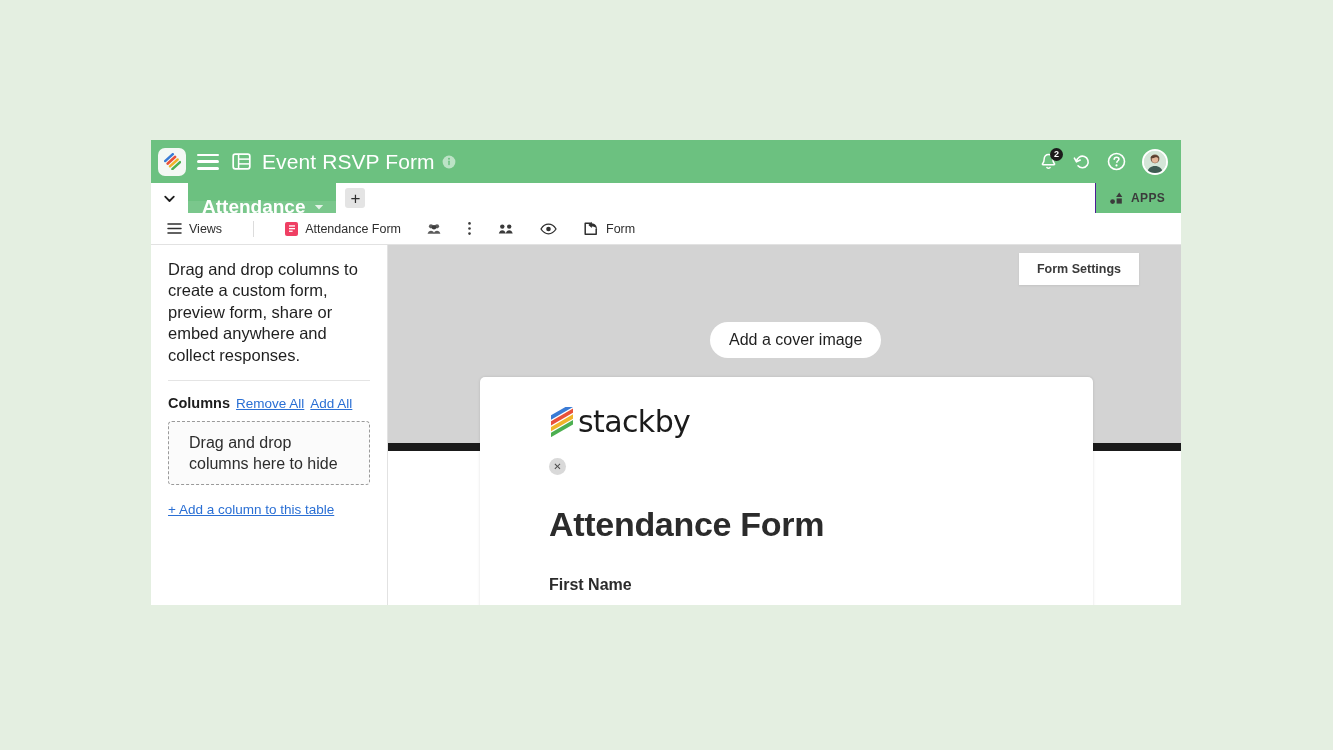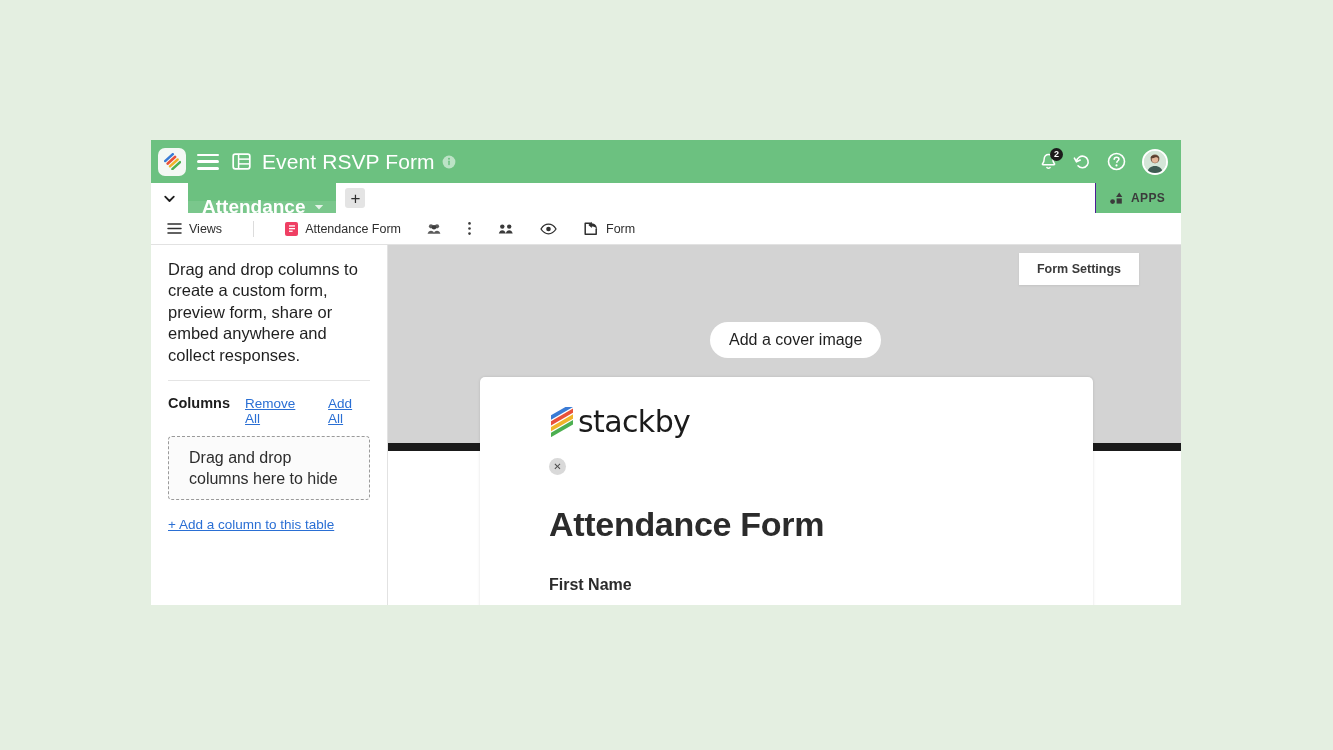--- a/index.html
+++ b/index.html
@@ -146,21 +146,21 @@
     padding: 14px 17px 0 17px;
     flex: 0 0 auto;
   }
   .intro-text {
     font-size: 16.5px; line-height: 1.3;
     color: #1f1f1f;
     padding-bottom: 14px;
     border-bottom: 1px solid #e4e4e4;
   }
   .columns-row {
-    display: flex; align-items: baseline; gap: 15px;
+    display: flex; align-items: baseline; gap: 6px;
     margin-top: 14px;
   }
   .columns-title { font-size: 14.5px; font-weight: bold; color: #1d1d1d; }
   .lnk {
     font-size: 13.5px; color: #2a6fd4;
     text-decoration: underline; cursor: pointer;
   }
   .dropzone {
     margin-top: 10px;
     border: 1px dashed #9a9a9a;

